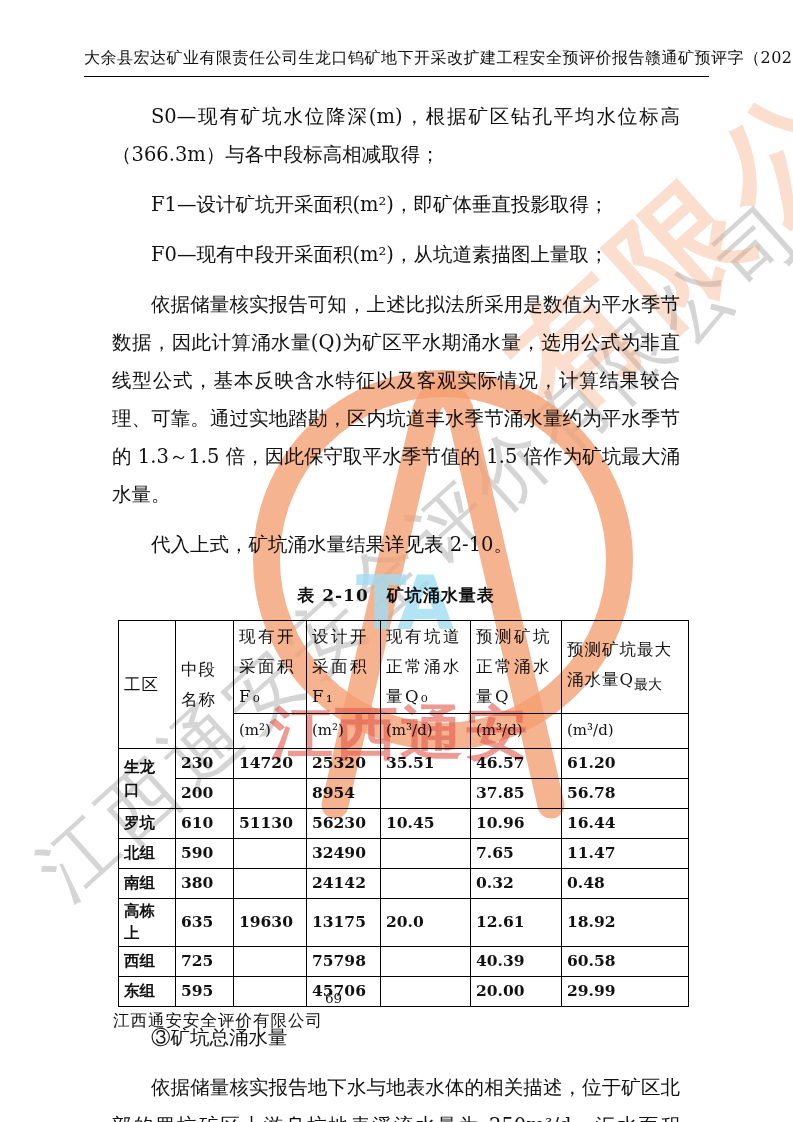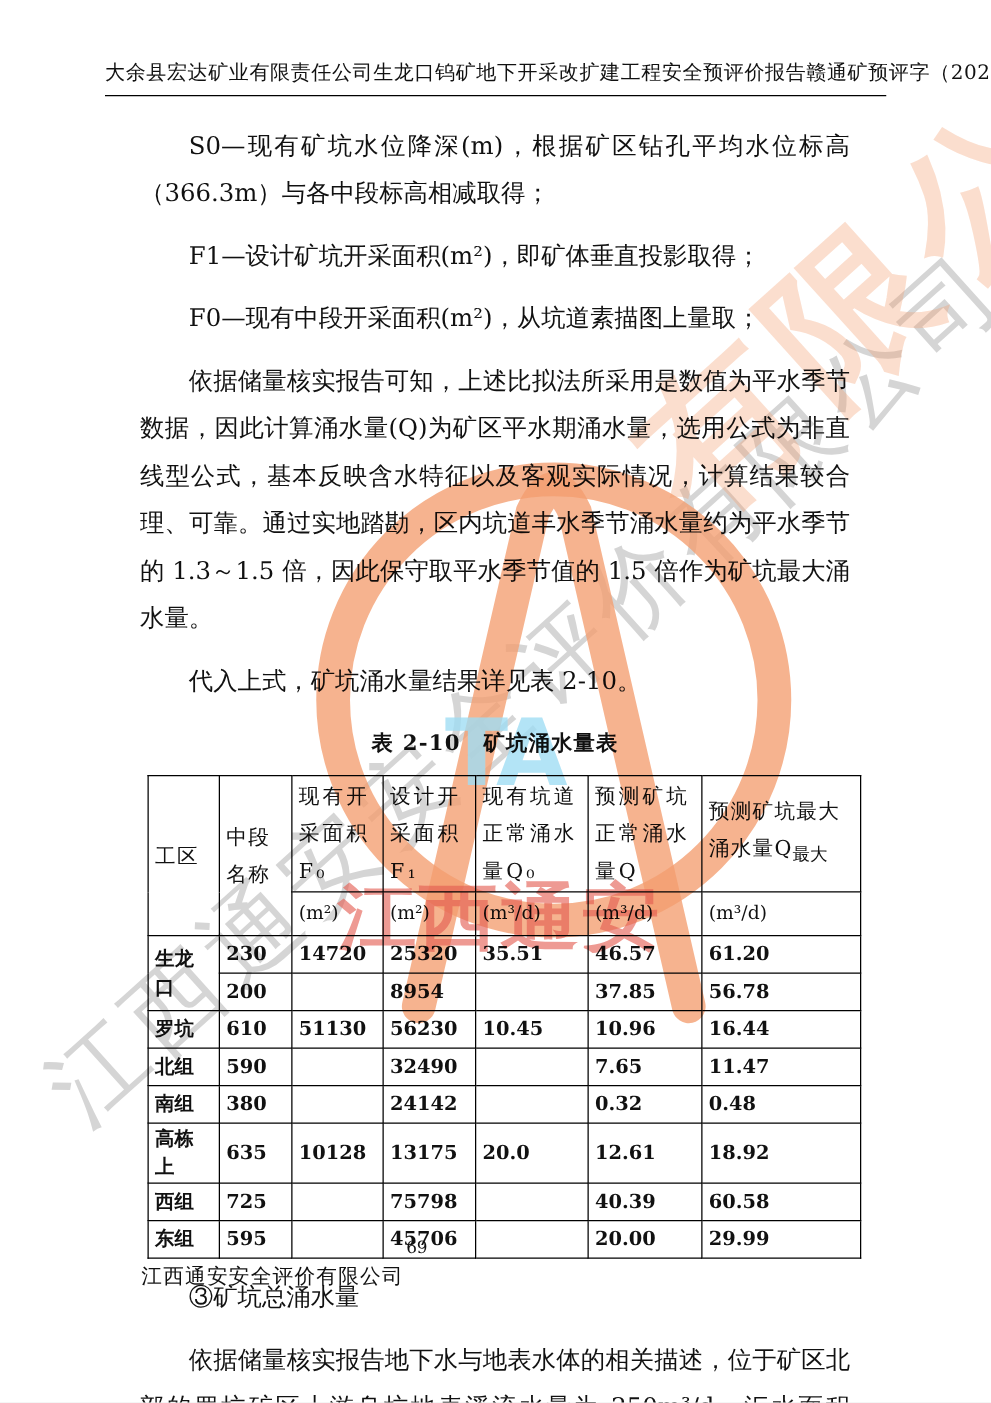--- a/index.html
+++ b/index.html
@@ -161,21 +161,21 @@
           <td>380</td>
           <td></td>
           <td>24142</td>
           <td></td>
           <td>0.32</td>
           <td>0.48</td>
         </tr>
         <tr class="drow">
           <td>高栋上</td>
           <td>635</td>
-          <td>10128</td>
+          <td>19630</td>
           <td>13175</td>
           <td>20.0</td>
           <td>12.61</td>
           <td>18.92</td>
         </tr>
         <tr class="drow">
           <td>西组</td>
           <td>725</td>
           <td></td>
           <td>75798</td>

